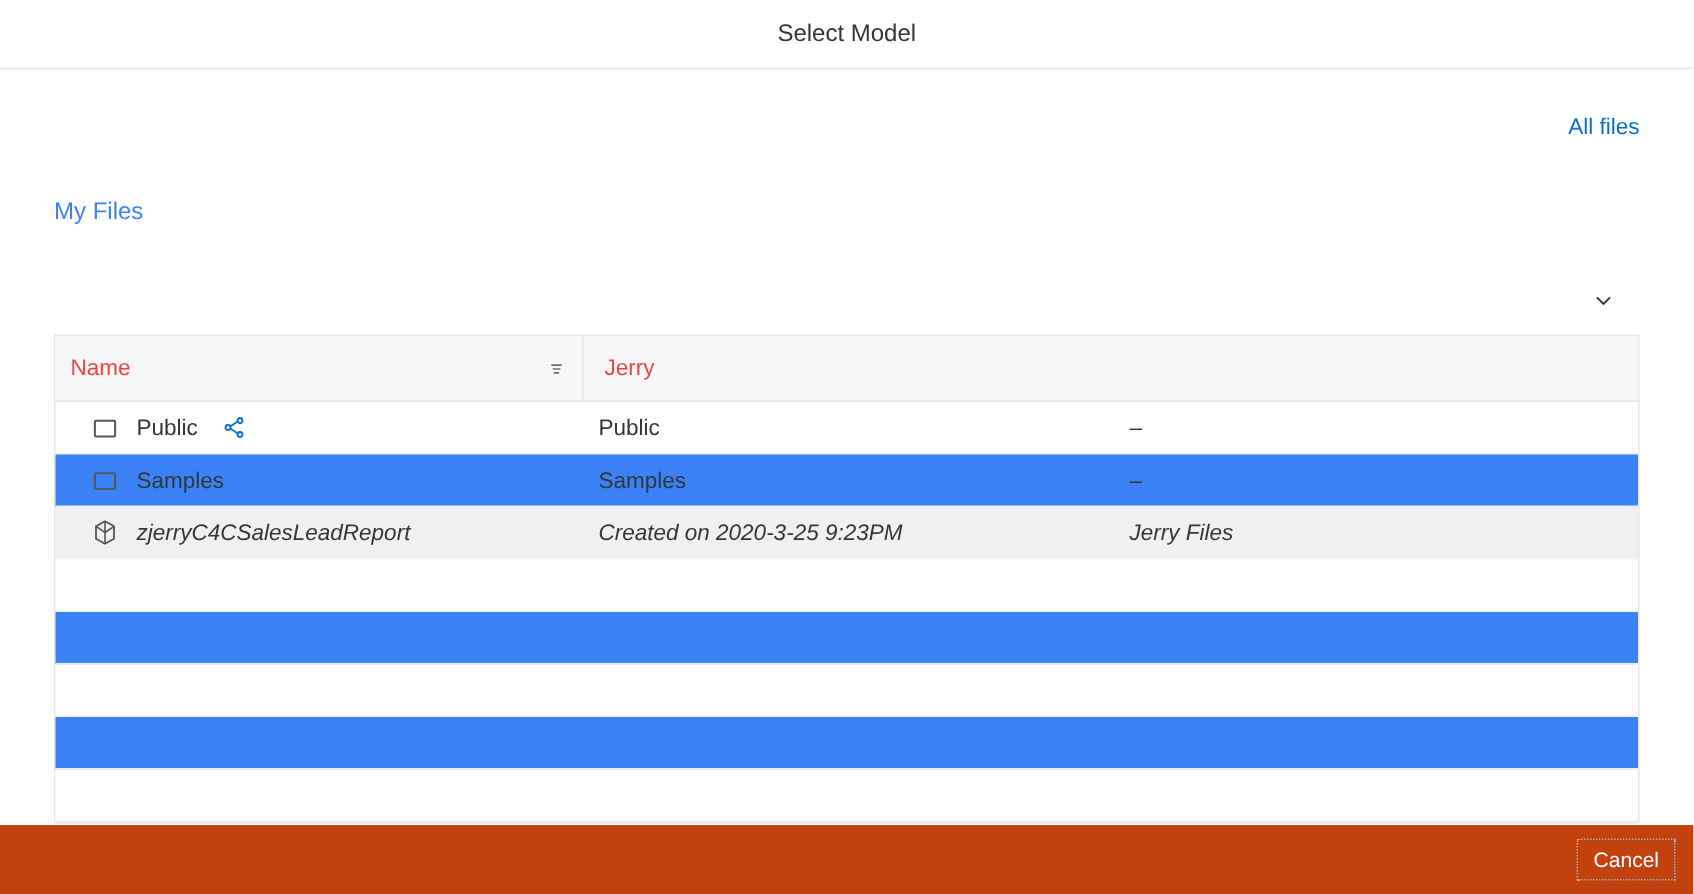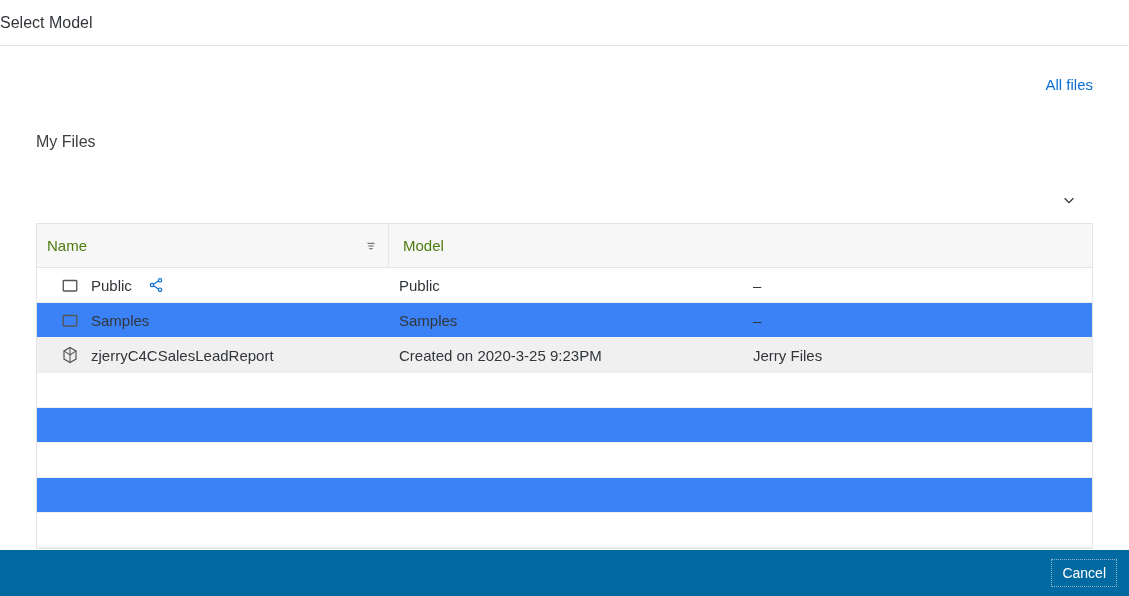--- a/index.html
+++ b/index.html
@@ -15,39 +15,40 @@
       width: 1129px;
       height: 596px;
       display: flex;
       flex-direction: column;
       overflow: hidden;
     }
     .dialog-header {
       height: 46px;
       display: flex;
       align-items: center;
+      justify-content: center;
       border-bottom: 1px solid #e5e5e5;
       font-size: 16px;
       color: #32363a;
     }
     .content {
       flex: 1;
       padding: 30px 0 0 0;
       display: flex;
       flex-direction: column;
     }
     .breadcrumb-row {
       display: flex;
       align-items: center;
       justify-content: space-between;
       padding: 0 36px 16px 36px;
     }
     .breadcrumb {
       font-size: 16px;
-      color: #404040;
+      color: #3b82f6;
     }
     .filter-dropdown {
       display: flex;
       align-items: center;
       gap: 100px;
       cursor: pointer;
       color: #0a6ed1;
       font-size: 15px;
       flex-direction: column;
     }
@@ -60,21 +61,21 @@
       margin: 0 36px;
       border: 1px solid #e5e5e5;
     }
     .table-header {
       display: flex;
       background: #f7f7f7;
       border-bottom: 1px solid #e5e5e5;
       height: 44px;
       align-items: center;
       font-size: 15px;
-      color: #4d7c0f;
+      color: #ef4444;
     }
     .col-name {
       width: 352px;
       padding-left: 10px;
       display: flex;
       align-items: center;
       justify-content: space-between;
       border-right: 1px solid #e5e5e5;
       height: 100%;
       padding-right: 10px;
@@ -114,20 +115,21 @@
     }
     .table-row.empty {
       cursor: default;
       background: #fff;
     }
     .table-row.alt {
       background: #3b82f6;
     }
     .table-row.selected {
       background: #f0f0f0;
+      font-style: italic;
     }
     .row-icon-cell {
       width: 48px;
       display: flex;
       align-items: center;
       justify-content: center;
       padding-left: 18px;
     }
     .row-name-cell {
       width: 304px;
@@ -150,21 +152,21 @@
       color: #555;
       flex-shrink: 0;
     }
     .share-icon {
       width: 16px;
       height: 16px;
       color: #0a6ed1;
     }
     .footer {
       height: 46px;
-      background: #0369a1;
+      background: #c2410c;
       display: flex;
       align-items: center;
       justify-content: flex-end;
       padding-right: 12px;
     }
     .cancel-button {
       color: #fff;
       background: transparent;
       border: 1px dotted #9bb4cc;
       padding: 5px 10px;
@@ -197,21 +199,21 @@
     <div class="table-header">
       <div class="col-name">
         <span>Name</span>
         <svg class="sort-icon" viewBox="0 0 16 16" fill="none" stroke="currentColor" stroke-width="1.3">
           <line x1="4" y1="5" x2="12" y2="5"></line>
           <line x1="5" y1="8" x2="11" y2="8"></line>
           <line x1="6" y1="11" x2="10" y2="11"></line>
         </svg>
       </div>
       <div class="col-owner">
-        <span>Model</span>
+        <span>Jerry</span>
       </div>
     </div>
 
     <div class="table-body">
 
       <div class="table-row">
         <div class="row-icon-cell">
           <svg class="folder-icon" viewBox="0 0 24 24" fill="none" stroke="currentColor" stroke-width="1.8">
             <rect x="3" y="6" width="18" height="14" rx="1"></rect>
           </svg>

